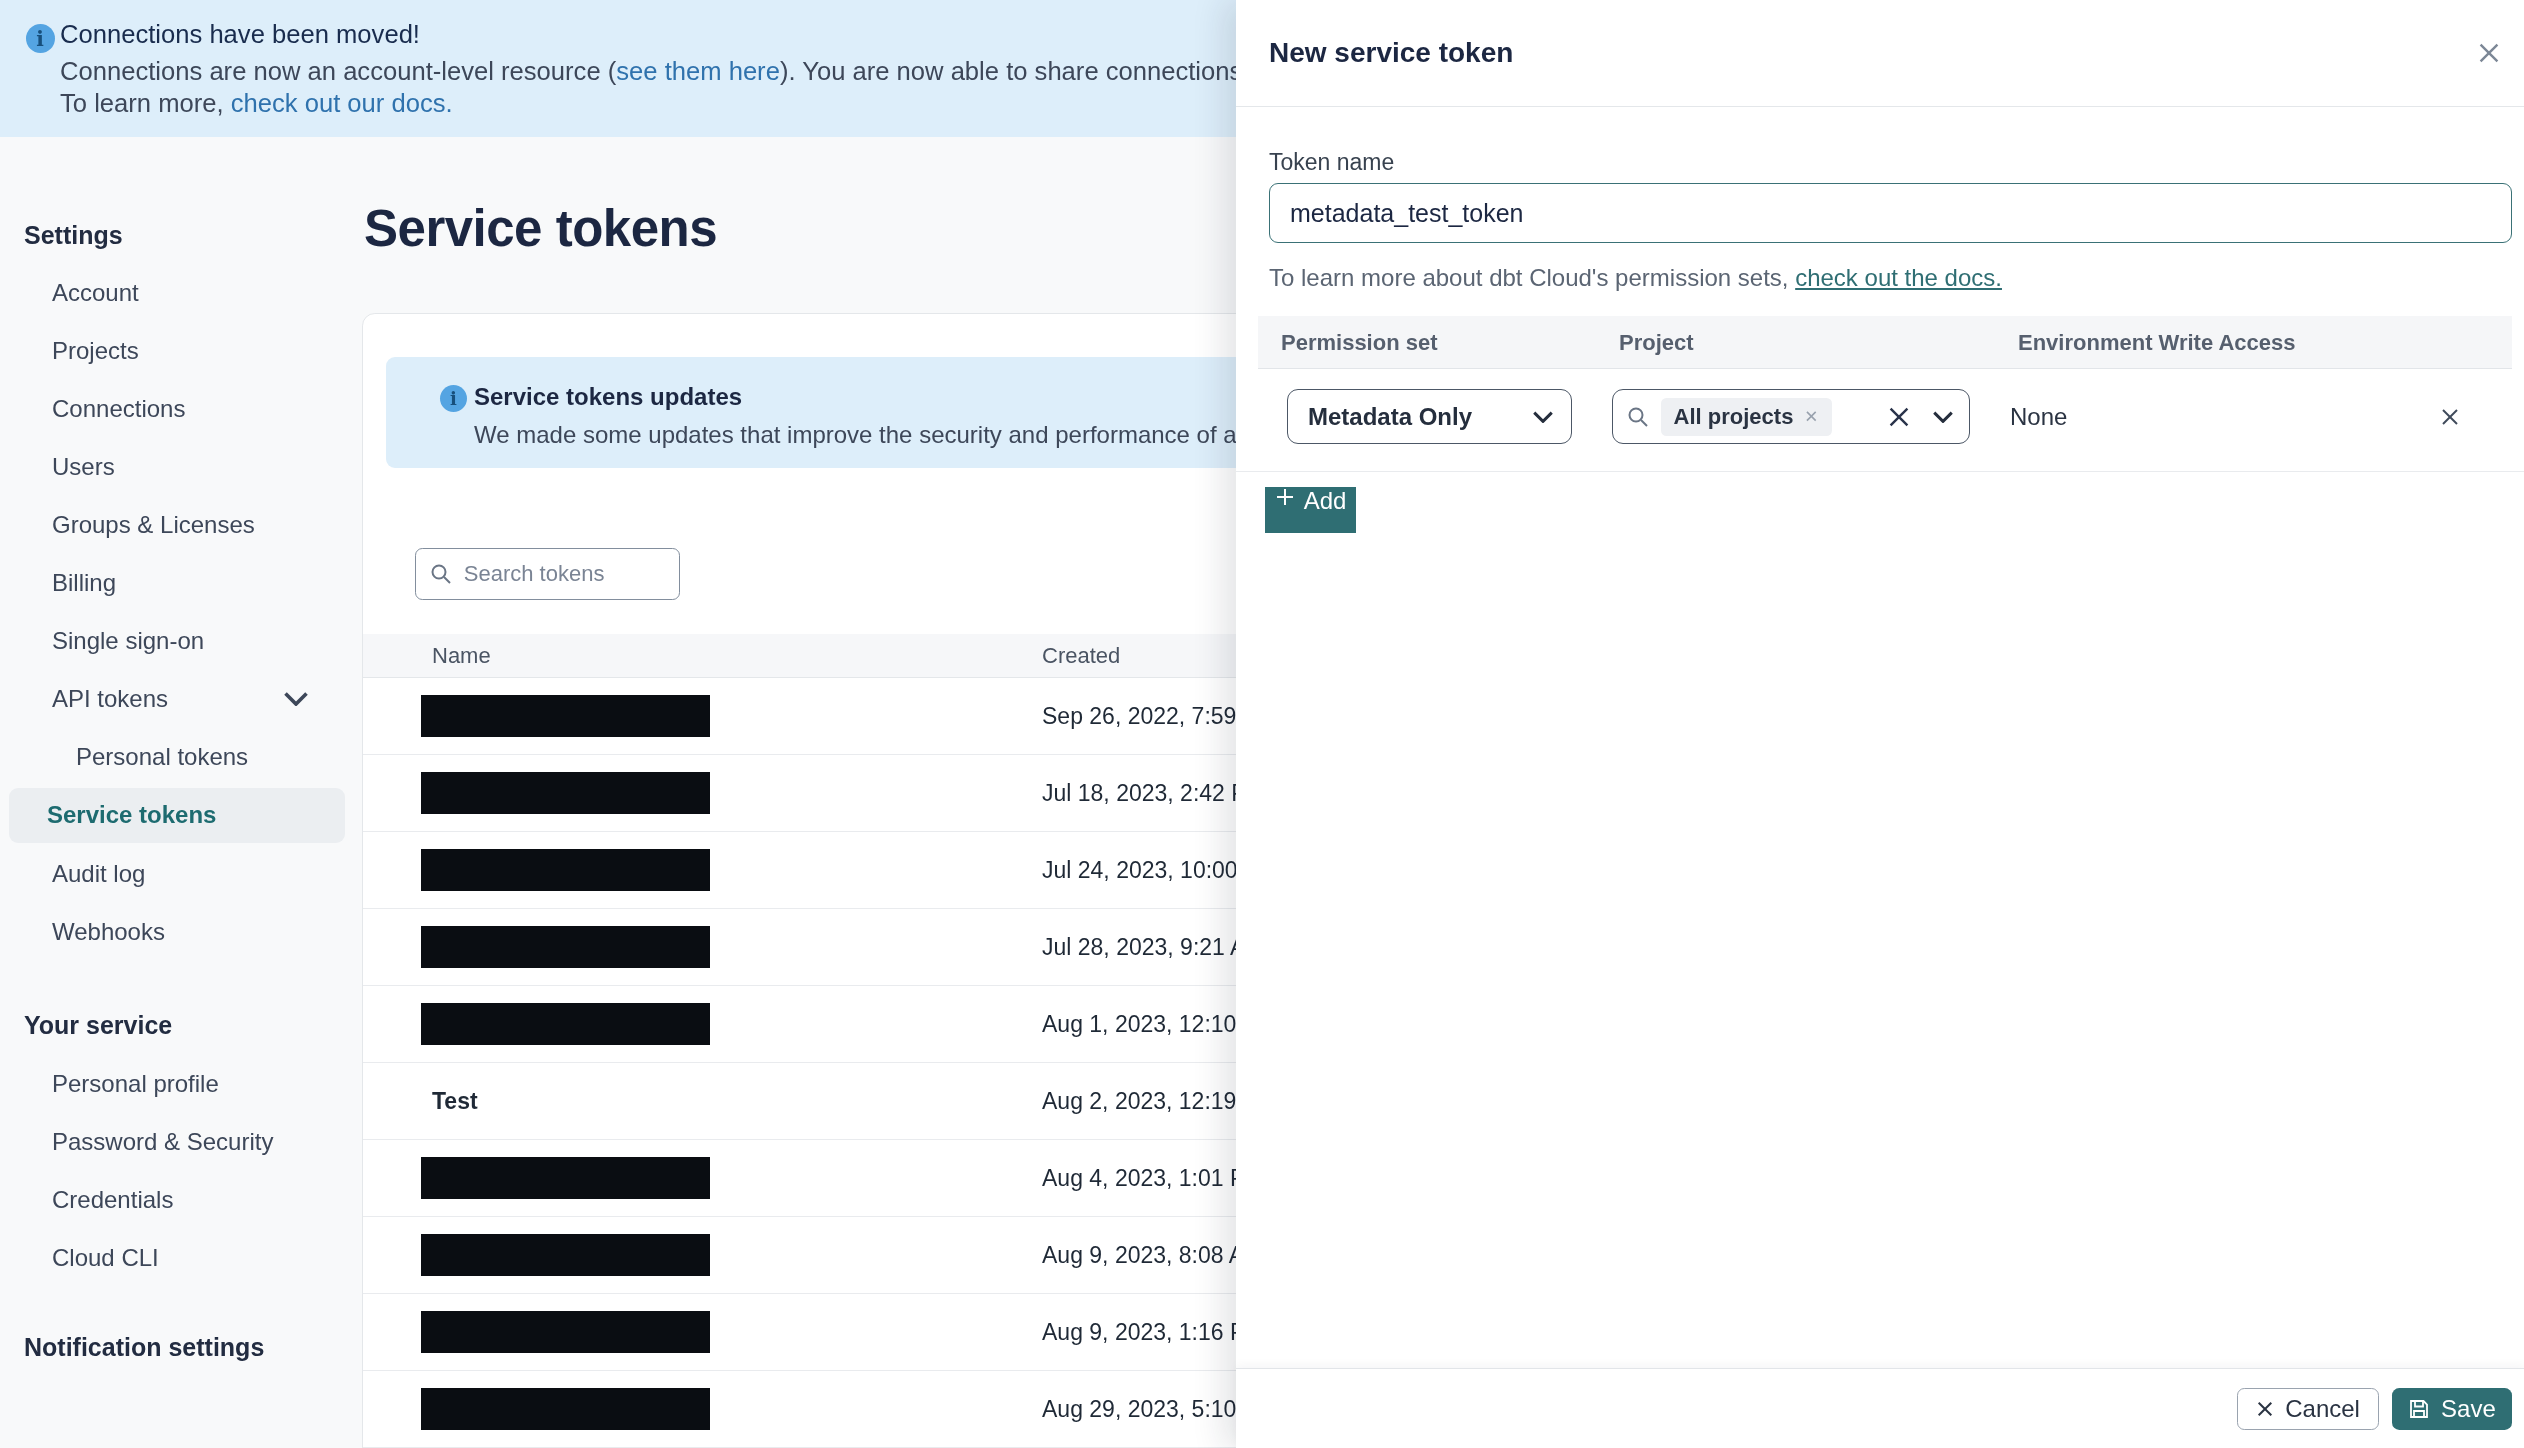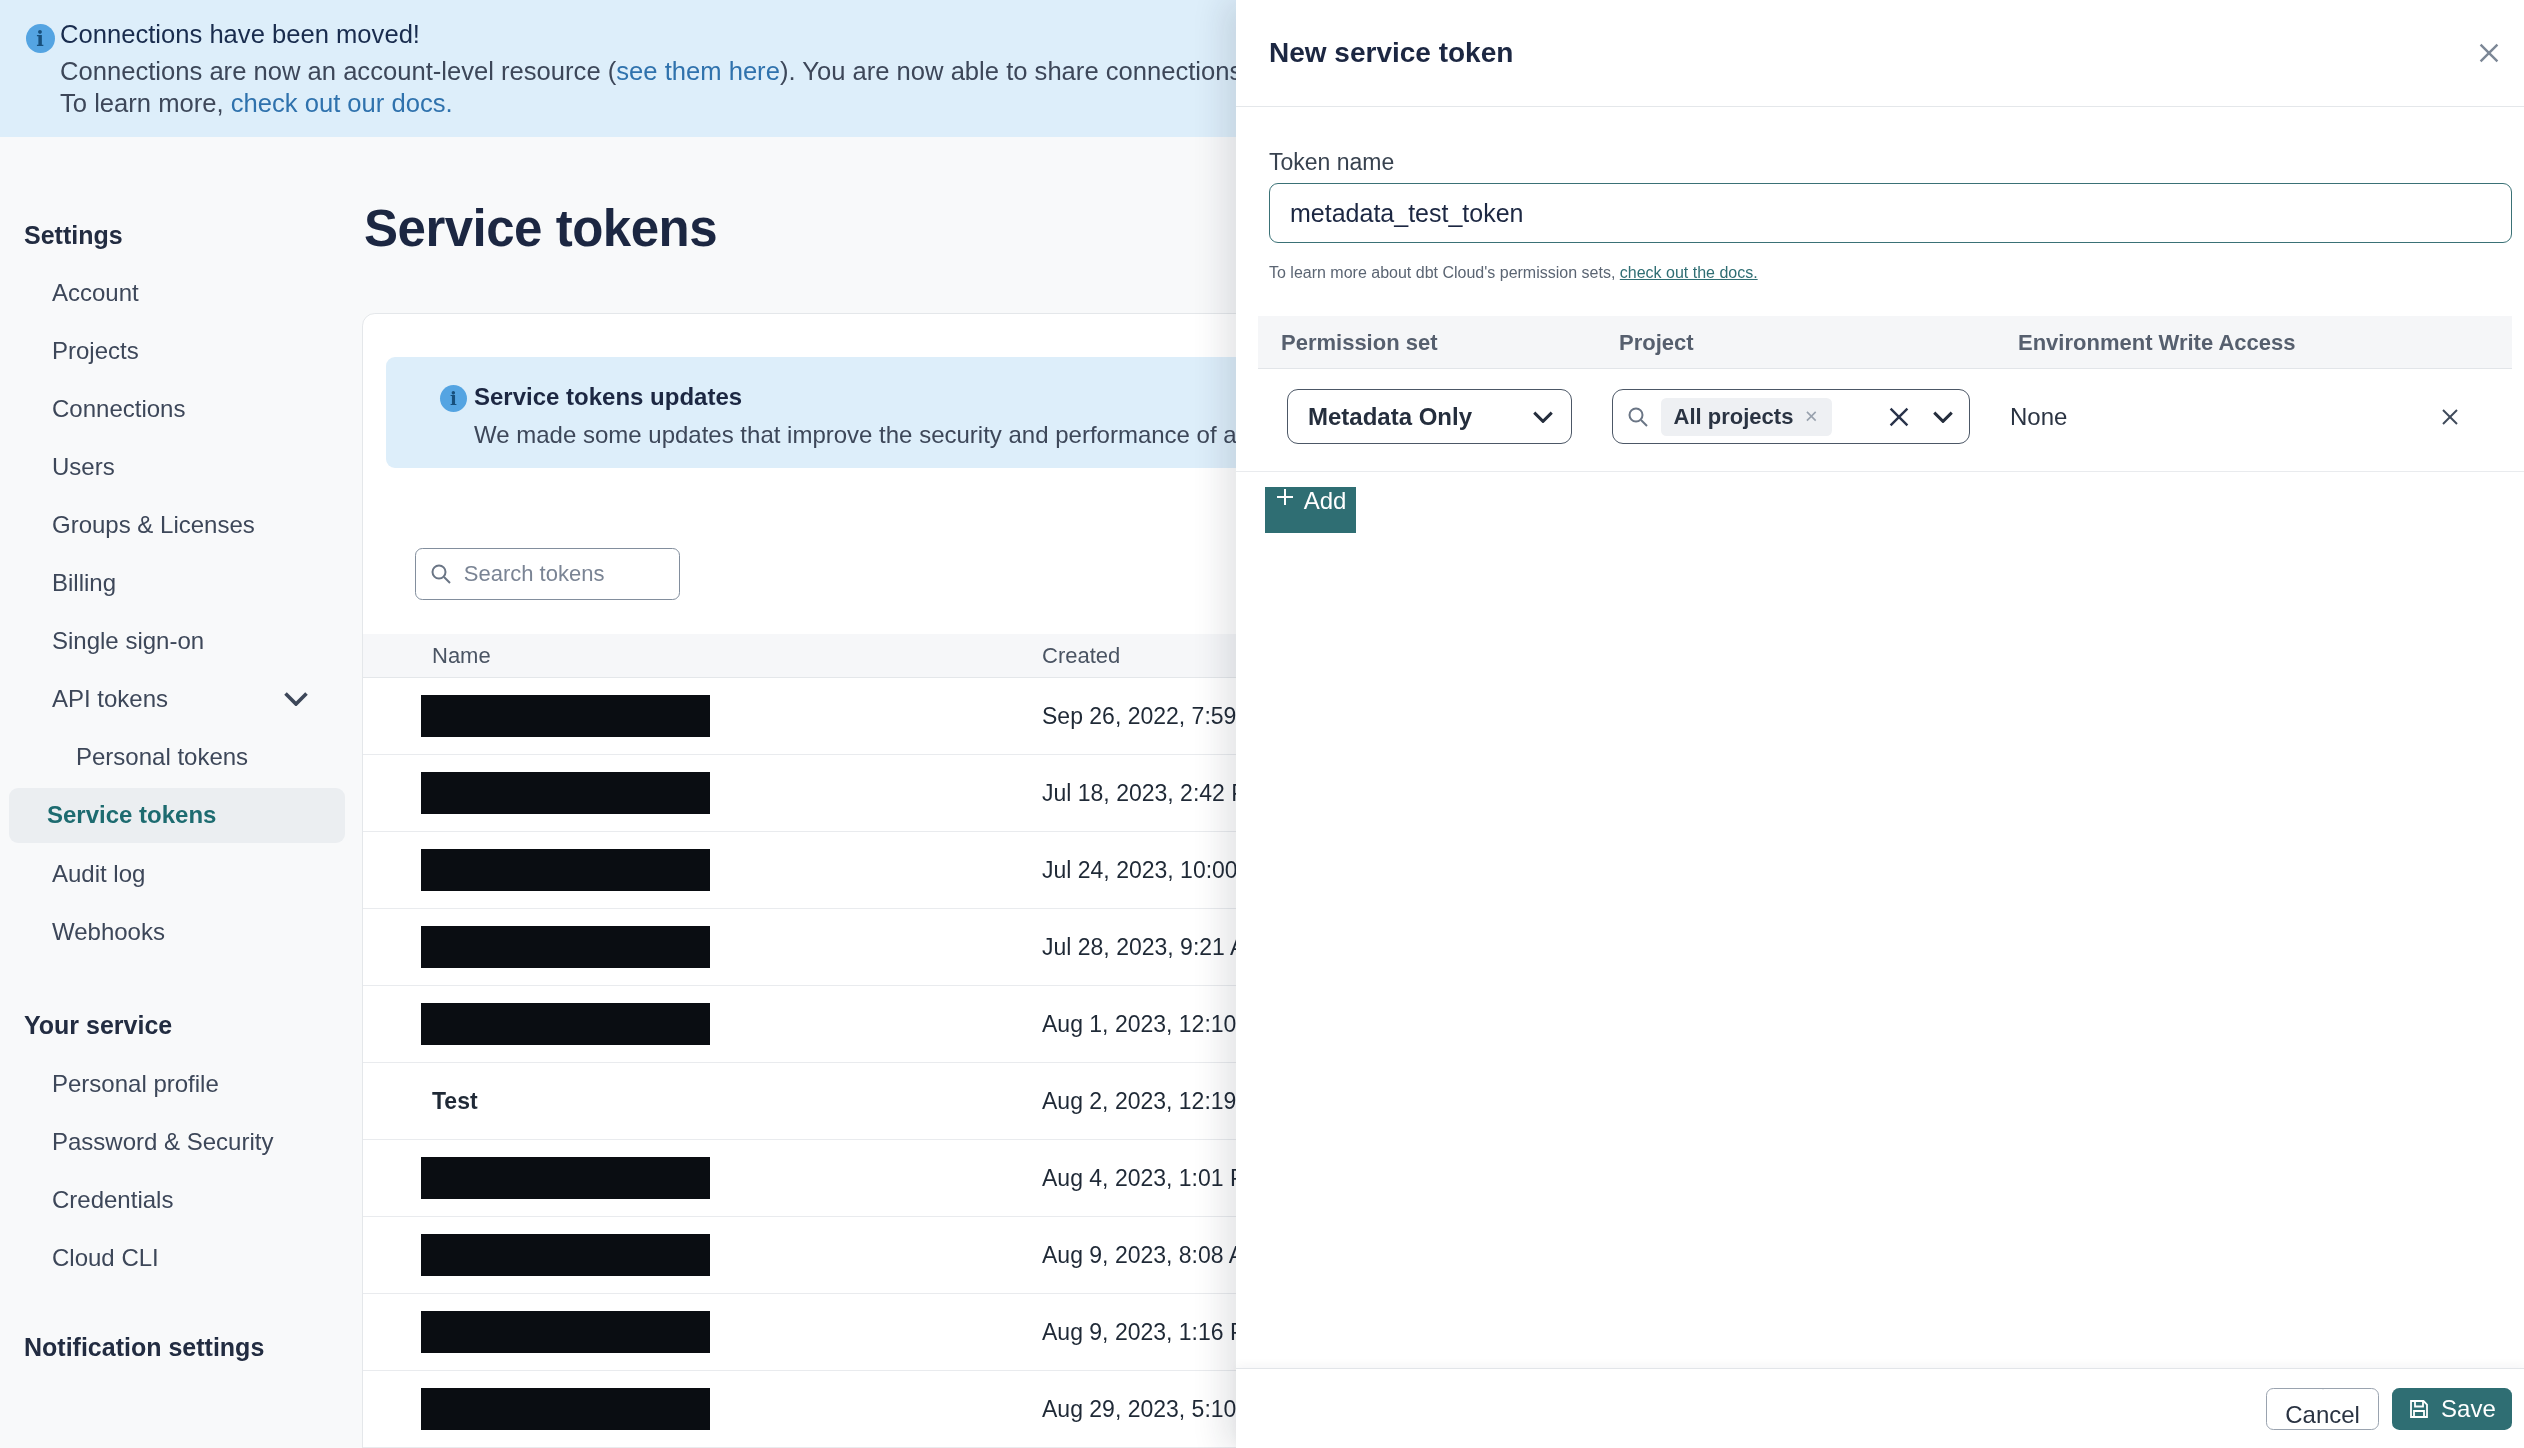--- a/index.html
+++ b/index.html
@@ -66,21 +66,21 @@
     justify-content:space-between; padding:0 24px 0 33px; }
   .drawer-title { font-size:28px; font-weight:700; color:#1c2742; }
   .icon-x { width:24px; height:24px; stroke:#7c8796; stroke-width:2; fill:none; cursor:pointer; }
   .icon-x.dark { stroke:#29334a; }
   .icon-x.small { width:20px; height:20px; stroke:#3f4a5a; }
 
   .drawer-body { position:relative; height:1261px; }
   .token-label { position:absolute; left:33px; top:42px; font-size:23px; color:#38424f; }
   .token-input { position:absolute; left:33px; top:76px; width:1243px; height:60px; border:1.8px solid #3a7176;
     border-radius:9px; padding:12px 20px; font-size:25px; color:#1c2742; font-family:inherit; outline:none; background:#fff; }
-  .perm-note { position:absolute; left:33px; top:157px; font-size:16px; color:#5b6573; white-space:nowrap; }
+  .perm-note { position:absolute; left:33px; top:157px; font-size:24px; color:#5b6573; white-space:nowrap; }
   .teal-link { color:#2f6e73; text-decoration:underline; cursor:pointer; }
 
   .perm-head { position:absolute; left:22px; top:209px; width:1254px; height:53px; background:#f5f6f8;
     border-bottom:0.9px solid #e2e5e9; }
   .perm-head span { position:absolute; top:13.7px; font-size:22px; font-weight:600; color:#565f6e; white-space:nowrap; }
   .ph-permission { left:23px; } .ph-project { left:361px; } .ph-env { left:760px; }
 
   .perm-row { position:absolute; left:0; top:282px; width:100%; height:55px; }
   .select1 { position:absolute; left:51px; top:0; width:285px; height:55px; background:#fff;
     border:1.8px solid #4c5766; border-radius:11px; display:flex; align-items:center; justify-content:space-between;
@@ -99,21 +99,21 @@
   .row-divider { position:absolute; left:0; top:364px; width:100%; border-top:0.9px solid #e9ebee; }
   .add-btn { position:absolute; left:29px; top:380px; width:91px; height:46px; background:#2f6e73; border:none;
     border-radius:0; color:#fff; font-size:24px; font-family:inherit; display:flex; align-items:flex-start;
     justify-content:center; gap:9px; cursor:pointer; }
   .icon-plus { width:20px; height:20px; stroke:#fff; stroke-width:2; fill:none; }
 
   .drawer-footer { position:absolute; left:0; bottom:0; width:100%; height:81px; background:#fff;
     border-top:0.9px solid #e2e5e9; box-shadow:0 -3.7px 9px rgba(20,30,45,.04);
     display:flex; align-items:center; justify-content:flex-end; gap:12.8px; padding-right:12.8px; }
   .cancel-btn { height:42px; padding:0 18px; background:#fff; border:0.9px solid #9aa3af; border-radius:7.3px;
-    font-size:24px; color:#2a3342; font-family:inherit; display:flex; align-items:center; gap:11px; cursor:pointer;flex-direction:column; }
+    font-size:24px; color:#2a3342; font-family:inherit; display:flex; align-items:center; gap:11px; cursor:pointer; }
   .cancel-btn .icon-x { width:18px; height:18px; stroke:#2a3342; stroke-width:2.2; }
   .save-btn { height:42px; padding:0 16.4px; background:#2f6e73; border:none; border-radius:7.3px;
     font-size:24px; color:#fff; font-family:inherit; display:flex; align-items:center; gap:11px; cursor:pointer; }
   .icon-floppy { width:22px; height:22px; stroke:#fff; stroke-width:1.8; fill:none; }
 </style>
 </head>
 <body>
 
 <div class="stage">
 

